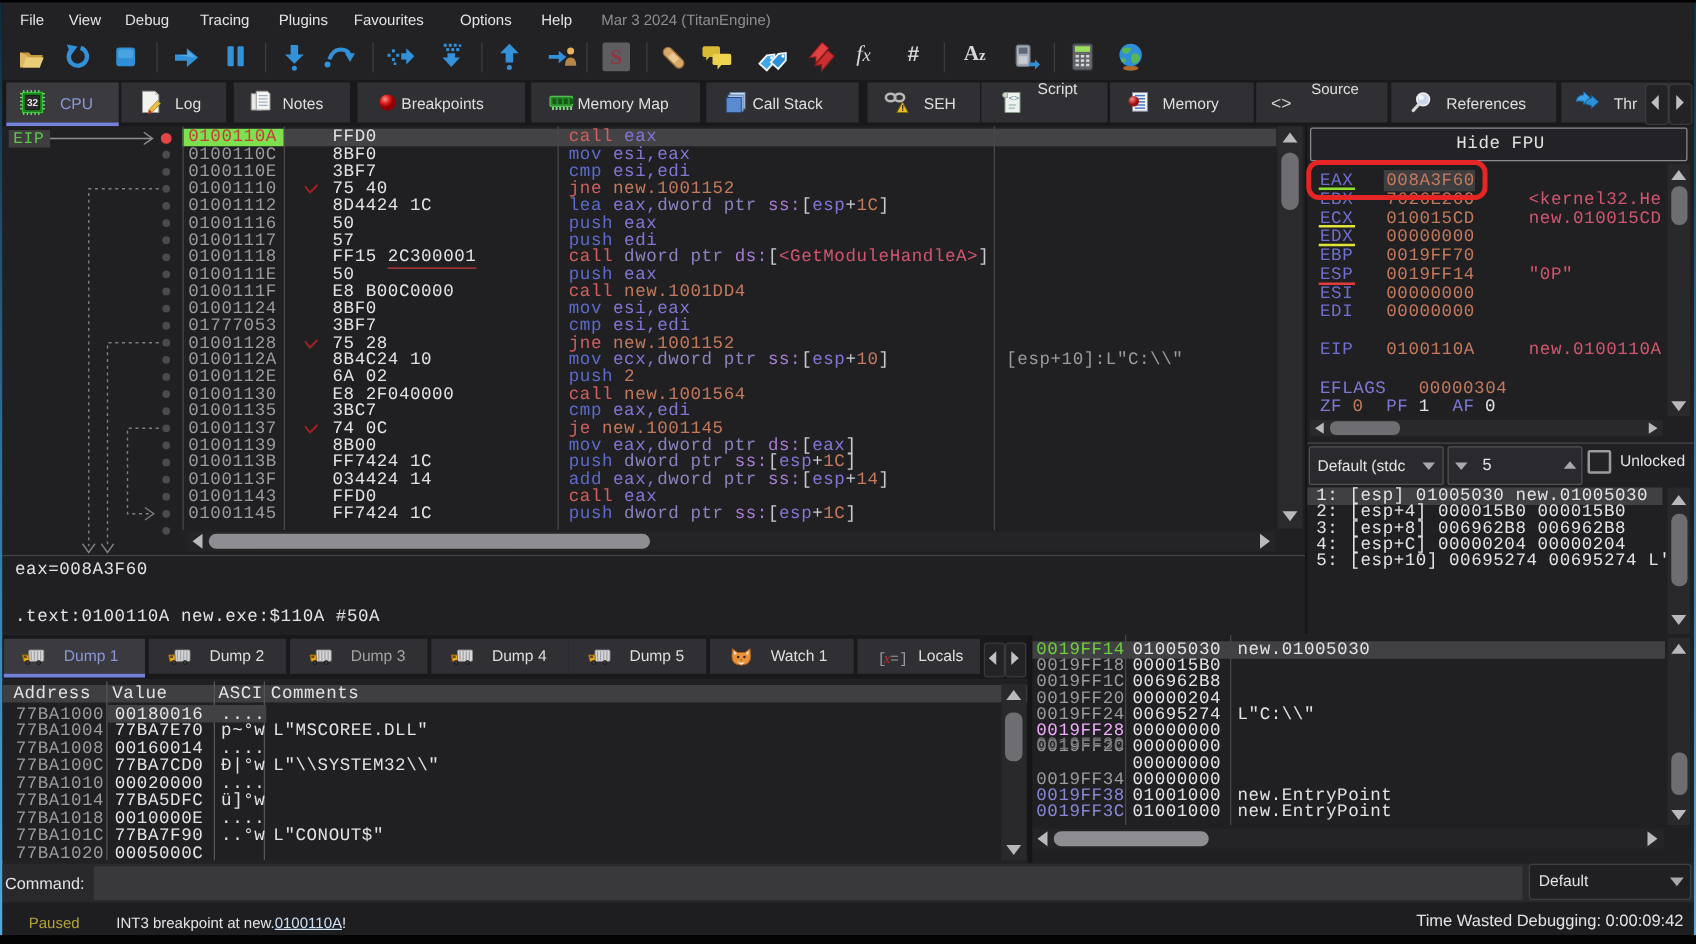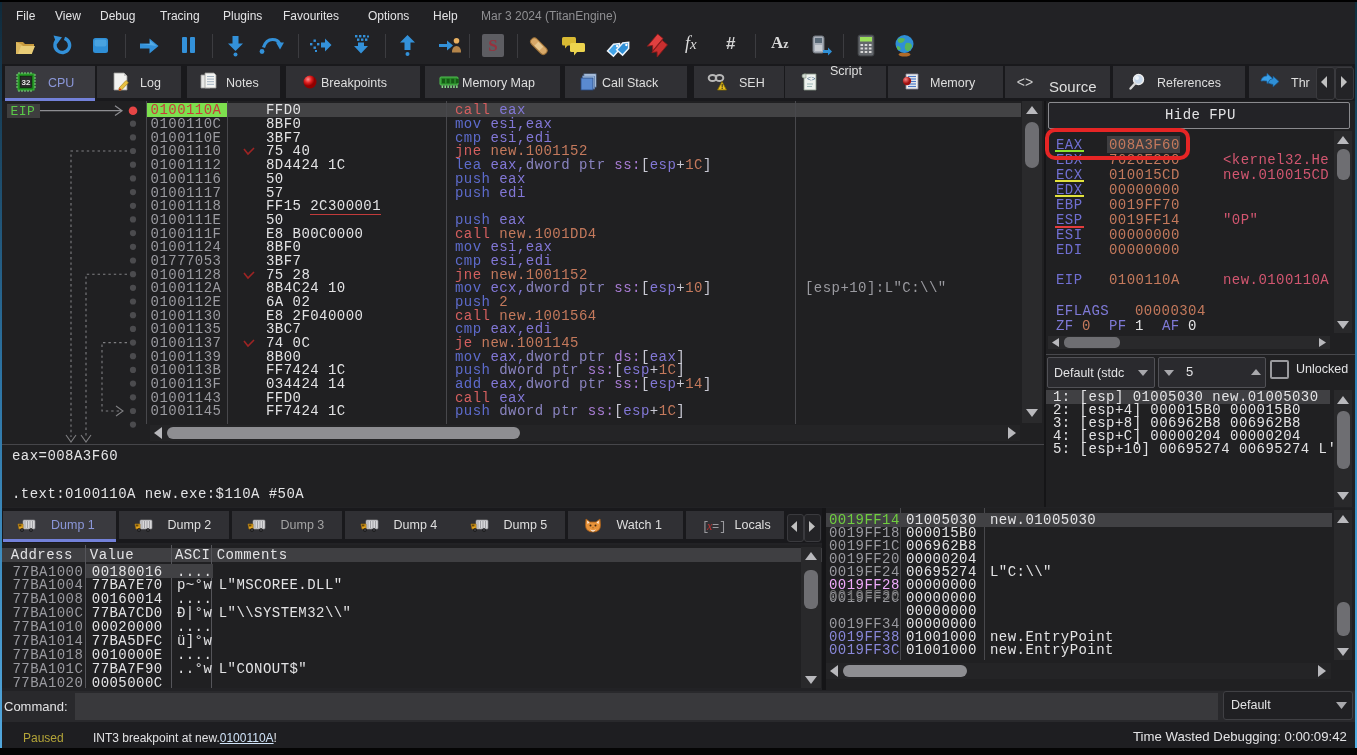--- a/index.html
+++ b/index.html
@@ -280,21 +280,21 @@
           <stop offset="0" stop-color="#ff8888"></stop>
           <stop offset="1" stop-color="#a01010"></stop>
         </radialGradient>
       </defs>
       <circle cx="6" cy="9" r="4.2" fill="url(#sb)"></circle>
     </svg>
     <span class="s" style="left:930px;top:76px;font-size:12.5px;color:#dfdfdf">Memory</span>
     <svg class="abs" style="left:1015px;top:72px" width="20" height="20" viewBox="0 0 20 20">
       <text x="10" y="15" font-family="Liberation Sans" font-size="14" fill="#d0d0d0" text-anchor="middle">&lt;&gt;</text>
     </svg>
-    <span class="s" style="left:1049px;top:80px;font-size:15px;color:#dfdfdf">Source</span>
+    <span class="s" style="left:1049px;top:64px;font-size:12px;color:#dfdfdf">Source</span>
     <svg class="abs" style="left:1127px;top:72px" width="20" height="20" viewBox="0 0 20 20">
       <circle cx="11.5" cy="7.5" r="5" fill="#c8d8ea" stroke="#eee" stroke-width="1.4"></circle>
       <circle cx="10" cy="6" r="2" fill="#eef4fa"></circle>
       <line x1="8" y1="11.5" x2="3.5" y2="16.5" stroke="#d8d8d8" stroke-width="2.4" stroke-linecap="round"></line>
     </svg>
     <span class="s" style="left:1157px;top:76px;font-size:12.5px;color:#dfdfdf">References</span>
     <svg class="abs" style="left:1260px;top:72px" width="20" height="20" viewBox="0 0 20 20">
       <path d="M1 9 q1 -5 6 -5 l0 -2.5 5.5 5 -5.5 5 0 -2.5 q-4 -.5 -6 0 z" fill="#3aa0e8" stroke="#1a70b8" stroke-width=".7"></path>
       <path d="M8 11 q1 -4 5 -4.5 l0 -2.5 6 5.5 -6 5.5 0 -2.5 q-3 -.6 -5 -1.5 z" fill="#2f8fd6" stroke="#15548a" stroke-width=".7"></path>
     </svg>
@@ -333,20 +333,21 @@
     <span class="m wh" style="left:266px;top:159.1px">8D4424 1C</span>
     <span class="m" style="left:455px;top:159.1px"><span class="blu">lea</span><span class="vio"> eax,</span><span class="pt">dword ptr </span><span class="sg">ss:</span><span class="pun">[</span><span class="vio">esp</span><span class="pun">+</span><span class="sal">1C</span><span class="pun">]</span></span>
     <span class="m" style="left:150.6px;top:172.8px;color:#9a9aa0">01001116</span>
     <span class="m wh" style="left:266px;top:172.8px">50</span>
     <span class="m" style="left:455px;top:172.8px"><span class="blu">push</span><span class="vio"> eax</span></span>
     <span class="m" style="left:150.6px;top:186.5px;color:#9a9aa0">01001117</span>
     <span class="m wh" style="left:266px;top:186.5px">57</span>
     <span class="m" style="left:455px;top:186.5px"><span class="blu">push</span><span class="vio"> edi</span></span>
     <span class="m" style="left:150.6px;top:200.2px;color:#9a9aa0">01001118</span>
     <span class="m wh" style="left:266px;top:200.2px">FF15 <span style="border-bottom:1.4px solid #c23b3b">2C300001</span></span>
+    <span class="m" style="left:455px;top:200.2px"><span class="red">call</span><span class="pun"> </span><span class="pt">dword ptr </span><span class="sg">ds:</span><span class="pun">[</span><span class="pk">&lt;GetModuleHandleA&gt;</span><span class="pun">]</span></span>
     <span class="m" style="left:150.6px;top:213.8px;color:#9a9aa0">0100111E</span>
     <span class="m wh" style="left:266px;top:213.8px">50</span>
     <span class="m" style="left:455px;top:213.8px"><span class="blu">push</span><span class="vio"> eax</span></span>
     <span class="m" style="left:150.6px;top:227.5px;color:#9a9aa0">0100111F</span>
     <span class="m wh" style="left:266px;top:227.5px">E8 B00C0000</span>
     <span class="m" style="left:455px;top:227.5px"><span class="red">call</span><span class="sal"> new.1001DD4</span></span>
     <span class="m" style="left:150.6px;top:241.2px;color:#9a9aa0">01001124</span>
     <span class="m wh" style="left:266px;top:241.2px">8BF0</span>
     <span class="m" style="left:455px;top:241.2px"><span class="blu">mov</span><span class="vio"> esi,eax</span></span>
     <span class="m" style="left:150.6px;top:254.9px;color:#9a9aa0">01777053</span>

